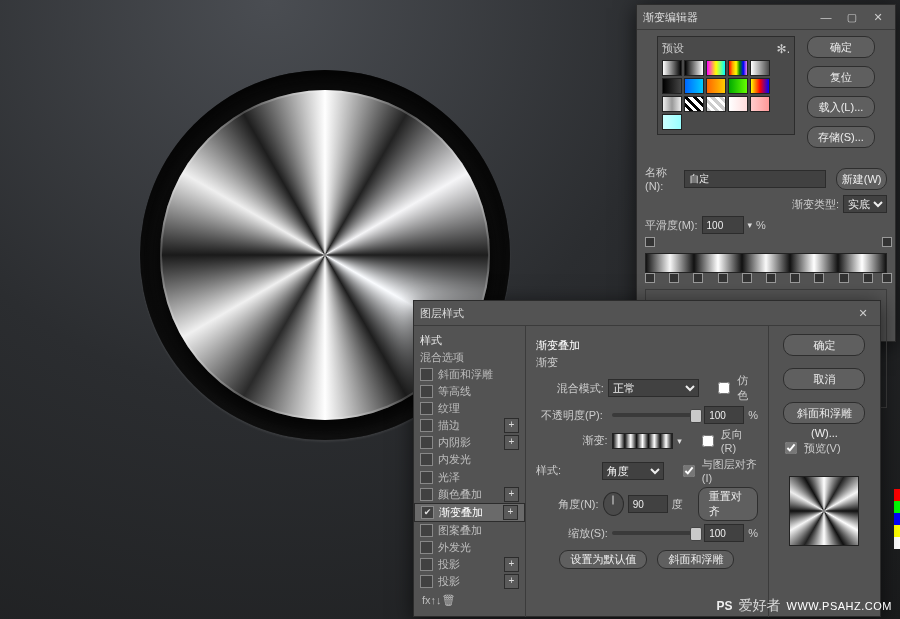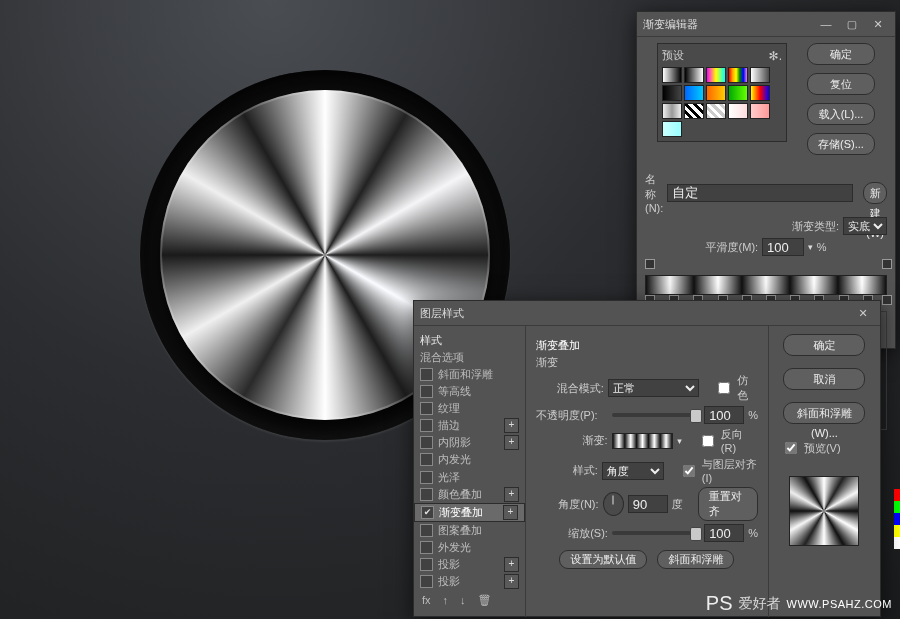--- a/index.html
+++ b/index.html
@@ -1,43 +1,43 @@
 <!DOCTYPE html>
 <html><head>
 <meta charset="utf-8">
 <style>
   html,body{margin:0;padding:0;width:900px;height:619px;overflow:hidden;font-family:"Microsoft YaHei",Arial,sans-serif;font-size:11px;color:#ccc;background:#000}
   .canvas{position:absolute;inset:0;background:radial-gradient(ellipse at 30% 0%,#4a4d52 0%,#2b2d30 45%,#1a1b1c 100%)}
   .knob-recess{position:absolute;left:140px;top:70px;width:370px;height:370px;border-radius:50%;background:radial-gradient(circle at 50% 45%,#111 0%,#0c0c0c 70%,#000 100%);box-shadow:inset 0 8px 20px rgba(0,0,0,.9),inset 0 -4px 12px rgba(255,255,255,.05),0 2px 2px rgba(255,255,255,.08)}
   .knob{position:absolute;left:160px;top:90px;width:330px;height:330px;border-radius:50%;background:conic-gradient(from 90deg,#1e1e1e,#fafcff,#1e1e1e,#fff,#2a2a2a,#f0f0f0,#1a1a1a,#efefef,#1e1e1e,#fff,#222,#f5f5f7,#1e1e1e);box-shadow:0 6px 14px rgba(0,0,0,.8), inset 0 0 0 2px rgba(255,255,255,.2)}
   .watermark{position:absolute;right:8px;bottom:4px;display:flex;align-items:center;gap:6px;color:#d9d9d9;font-size:14px}
-  .watermark .ps{font-weight:normal;font-size:20px;color:#eee}
+  .watermark .ps{font-weight:bold;font-size:12px;color:#eee}
   .watermark .url{color:#fff;font-size:11px;letter-spacing:.5px}
   .edge-stripes{position:absolute;right:0;bottom:70px;width:6px;height:60px;background:linear-gradient(#f00 0 20%,#0f0 20% 40%,#00f 40% 60%,#ff0 60% 80%,#fff 80% 100%)}
 
   
   .dlg{position:absolute;background:#535353;border:1px solid #2c2c2c;box-shadow:0 4px 20px rgba(0,0,0,.6);color:#ddd}
   .titlebar{height:24px;background:#535353;display:flex;align-items:center;padding:0 6px;border-bottom:1px solid #3b3b3b}
   .titlebar .t-title{flex:1;font-size:11px}
   .t-btn{width:22px;height:16px;margin-left:4px;display:flex;align-items:center;justify-content:center;color:#ccc;font-size:11px}
   .side-btn{display:block;width:66px;height:20px;line-height:20px;text-align:center;border:1px solid #2e2e2e;border-radius:10px;background:#5f5f5f;margin-bottom:8px;font-size:11px;color:#eee}
   .field{display:flex;align-items:center;gap:4px;margin:3px 0}
   .lbl{color:#ccc;font-size:11px}
   .lbl.dim{color:#7a7a7a}
-  .inp{background:#414141;border:1px solid #2c2c2c;height:16px;color:#eee;padding:0 4px;font-size:13px}
+  .inp{background:#414141;border:1px solid #2c2c2c;height:16px;color:#eee;padding:0 4px;font-size:10px}
   .sel{background:#414141;border:1px solid #2c2c2c;height:18px;color:#eee;font-size:11px}
   .chk{width:12px;height:12px;accent-color:#777}
   .sect-title{color:#eee;font-size:11px;margin:4px 0 2px}
   .mini-btn{background:#5f5f5f;border:1px solid #2e2e2e;border-radius:9px;padding:1px 10px;font-size:11px;color:#eee}
   .mini-btn.dim{color:#7a7a7a;border-color:#3a3a3a;background:#555}
   .plus-badge{width:13px;height:13px;border:1px solid #2c2c2c;background:#5a5a5a;color:#ddd;font-size:10px;line-height:12px;text-align:center}
 
   
-  .dlg.grad{left:636px;top:11px;width:258px;height:336px}
-  .grad-body{display:flex;padding:6px 20px;gap:20px}
+  .dlg.grad{left:636px;top:4px;width:258px;height:336px}
+  .grad-body{display:flex;padding:6px 20px;gap:12px}
   .grad-left{flex:1}
   .presets-box{border:1px solid #2c2c2c;background:#4a4a4a;padding:4px}
   .presets-head{display:flex;align-items:center;justify-content:space-between;margin-bottom:4px}
   .gear{font-size:12px;color:#ccc}
   .presets-grid{display:flex;flex-wrap:wrap;gap:2px}
   .sw{width:18px;height:14px;border:1px solid #222}
   .grad-lower{padding:0 8px 6px}
   .big-grad-bar{position:relative;height:18px;border:1px solid #222;background:linear-gradient(90deg,#111,#f7f7f7,#111,#fff,#111,#fafafa,#111,#fff,#111,#fff,#111);margin-top:6px}
   .stops-row{position:relative;height:10px}
   .stop{position:absolute;top:0;width:8px;height:8px;background:#333;border:1px solid #999}
@@ -45,21 +45,21 @@
 
   
   .dlg.ls{left:413px;top:300px;width:466px;height:315px}
   .ls-body{display:flex;height:calc(100% - 24px)}
   .ls-styles{width:112px;border-right:1px solid #3b3b3b;padding:6px 0;display:flex;flex-direction:column}
   .ls-row{display:flex;align-items:center;justify-content:space-between;height:18px;padding:0 6px;font-size:11px;color:#bdbdbd}
   .ls-row.header{color:#e8e8e8}
   .ls-row.sel{background:#6a6a6a;color:#fff}
   .ls-row .cb{width:11px;height:11px;border:1px solid #888;margin-right:5px;display:inline-flex;align-items:center;justify-content:center;font-size:9px;background:#414141;color:#ddd}
   .ls-row .txt{flex:1}
-  .ls-foot{margin-top:auto;display:flex;gap:12px;padding:4px 8px;color:#bbb}
+  .ls-foot{margin-top:auto;display:flex;padding:4px 8px;color:#bbb}
   .ls-middle{flex:1;padding:8px 10px}
   .slider-track{position:relative;flex:1;height:4px;background:#3a3a3a;border-radius:2px}
   .slider-thumb{position:absolute;top:-4px;width:10px;height:12px;background:#c9c9c9;border:1px solid #444;border-radius:2px}
   .grad-sample{width:60px;height:14px;border:1px solid #222;background:linear-gradient(90deg,#111,#fefefe,#111,#fff,#111,#fff,#111,#fff,#111,#fff,#111)}
   .angle-dial{width:22px;height:22px;border:1px solid #2b2b2b;border-radius:50%;background:#4a4a4a;position:relative}
   .angle-dial::after{content:"";position:absolute;left:50%;top:50%;width:9px;height:1px;background:#ddd;transform-origin:left;transform:rotate(-90deg)}
   .ls-right{width:96px;border-left:1px solid #3b3b3b;padding:8px;display:flex;flex-direction:column;align-items:center;gap:4px}
   .preview{width:68px;height:68px;border:1px solid #222;background:conic-gradient(from 90deg,#111,#fefefe,#111,#fff,#222,#f6f6f6,#111,#eee,#111,#fff,#222,#f6f6f6,#111)}
 </style>
 </head>
@@ -117,21 +117,21 @@
   <div class="grad-lower">
     <div class="field">
       <span class="lbl">名称(N):</span>
       <input class="inp" style="flex: 1 1 0%;" value="自定">
       <span class="side-btn" style="width:56px;margin:0 0 0 6px">新建(W)</span>
     </div>
     <div class="field" style="justify-content:flex-end">
       <span class="lbl">渐变类型:</span>
       <select class="sel"><option>实底</option></select>
     </div>
-    <div class="field" style="justify-content:center">
+    <div class="field" style="">
       <span class="lbl">平滑度(M):</span>
       <input class="inp" style="width: 32px;" value="100">
       <span style="font-size:9px">▾</span>
       <span class="lbl">%</span>
     </div>
 
     <div class="stops-row">
       <div class="stop" style="left:0%"></div>
         <div class="stop" style="left:98%"></div>
     </div>
@@ -265,39 +265,39 @@
 
       <div class="field">
         <span class="lbl" style="width:72px;text-align:right">混合模式:</span>
         <select class="sel" style="width:96px"><option>正常</option></select>
         <span style="width:8px"></span>
         <input type="checkbox" class="chk" style="">
         <span class="lbl">仿色</span>
       </div>
 
       <div class="field">
-        <span class="lbl" style="width:72px;text-align:left">不透明度(P):</span>
+        <span class="lbl" style="width:72px;text-align:center">不透明度(P):</span>
         <div class="slider-track">
             <div class="slider-thumb" style="left:calc(100% - 10px)"></div>
           </div>
         <input class="inp" style="width: 30px;" value="100">
         <span class="lbl">%</span>
       </div>
 
       <div class="field">
         <span class="lbl" style="width:72px;text-align:right">渐变:</span>
         <span class="grad-sample"></span>
           <span style="font-size:9px">▾</span>
         <span style="width:8px"></span>
         <input type="checkbox" class="chk" style="">
         <span class="lbl">反向(R)</span>
       </div>
 
       <div class="field">
-        <span class="lbl" style="width:72px;text-align:right">样式:</span>
+        <span class="lbl" style="width:72px;">样式:</span>
         <select class="sel" style="width:72px"><option>角度</option></select>
         <span style="width:8px"></span>
         <input type="checkbox" class="chk" checked="" style="">
         <span class="lbl">与图层对齐(I)</span>
       </div>
 
       <div class="field">
         <span class="lbl" style="width:72px;text-align:right">角度(N):</span>
         <span class="angle-dial"></span>
         <input class="inp" style="width: 30px;" value="90">

